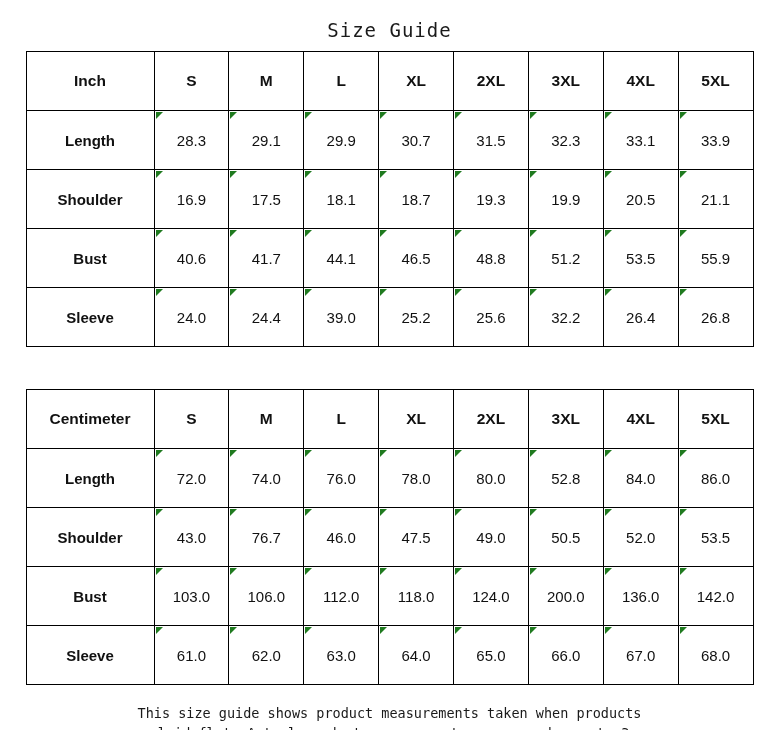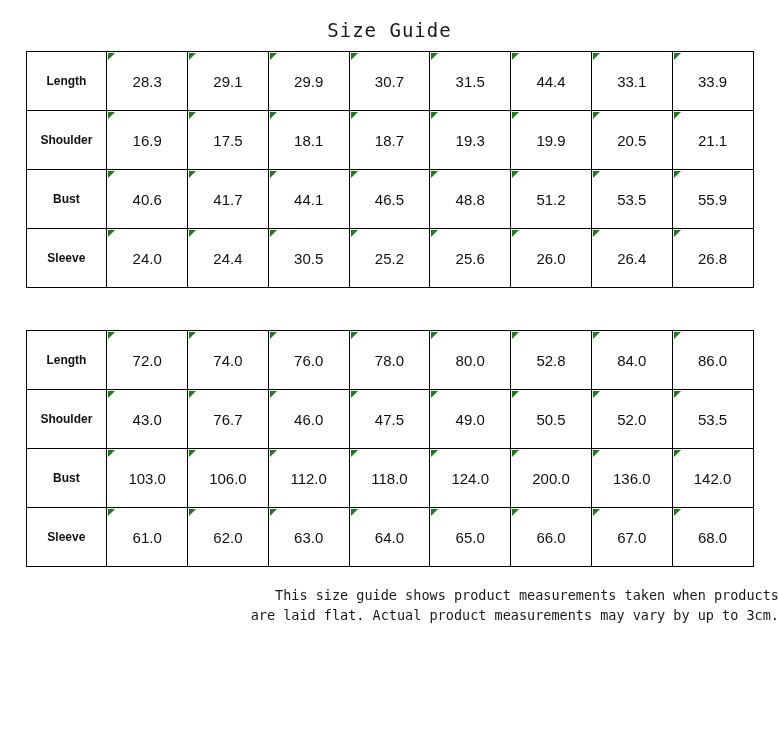--- a/index.html
+++ b/index.html
@@ -48,21 +48,21 @@
     font-weight: bold;
     font-size: 15.5px;
     width: 125px;
   }
   table.size-table td.hdr-size {
     font-weight: bold;
     font-size: 15.5px;
   }
   table.size-table td.row-label {
     font-weight: bold;
-    font-size: 12px;
+    font-size: 15px;
   }
   
   td.val::before {
     content: "";
     position: absolute;
     left: 1px;
     top: 1px;
     width: 0;
     height: 0;
     border-left: 7px solid #1f7a1f;
@@ -74,40 +74,50 @@
   .footnote {
     font-family: "DejaVu Sans Mono", monospace;
     font-size: 13.5px;
     line-height: 20px;
     text-align: center;
     color: #1a1a1a;
     padding-top: 18px;
   }
   .footnote div {
     white-space: pre;
-    text-align: right;
   }
 </style>
 </head>
 <body>
 
 <div class="page">
 
   <div class="title">Size Guide</div>
 
   <table class="size-table">
     <tbody>
+      <tr>
+        <td class="hdr-unit">Inch</td>
+        <td class="hdr-size">S</td>
+        <td class="hdr-size">M</td>
+        <td class="hdr-size">L</td>
+        <td class="hdr-size">XL</td>
+        <td class="hdr-size">2XL</td>
+        <td class="hdr-size">3XL</td>
+        <td class="hdr-size">4XL</td>
+        <td class="hdr-size">5XL</td>
+      </tr>
       <tr>
         <td class="row-label">Length</td>
         <td class="val">28.3</td>
         <td class="val">29.1</td>
         <td class="val">29.9</td>
         <td class="val">30.7</td>
         <td class="val">31.5</td>
-        <td class="val">44.4</td>
+        <td class="val">32.3</td>
         <td class="val">33.1</td>
         <td class="val">33.9</td>
       </tr>
       <tr>
         <td class="row-label">Shoulder</td>
         <td class="val">16.9</td>
         <td class="val">17.5</td>
         <td class="val">18.1</td>
         <td class="val">18.7</td>
         <td class="val">19.3</td>
@@ -123,34 +133,45 @@
         <td class="val">46.5</td>
         <td class="val">48.8</td>
         <td class="val">51.2</td>
         <td class="val">53.5</td>
         <td class="val">55.9</td>
       </tr>
       <tr>
         <td class="row-label">Sleeve</td>
         <td class="val">24.0</td>
         <td class="val">24.4</td>
-        <td class="val">30.5</td>
+        <td class="val">39.0</td>
         <td class="val">25.2</td>
         <td class="val">25.6</td>
-        <td class="val">26.0</td>
+        <td class="val">32.2</td>
         <td class="val">26.4</td>
         <td class="val">26.8</td>
       </tr>
     </tbody>
   </table>
 
   <div class="spacer"></div>
 
   <table class="size-table">
     <tbody>
+      <tr>
+        <td class="hdr-unit">Centimeter</td>
+        <td class="hdr-size">S</td>
+        <td class="hdr-size">M</td>
+        <td class="hdr-size">L</td>
+        <td class="hdr-size">XL</td>
+        <td class="hdr-size">2XL</td>
+        <td class="hdr-size">3XL</td>
+        <td class="hdr-size">4XL</td>
+        <td class="hdr-size">5XL</td>
+      </tr>
       <tr>
         <td class="row-label">Length</td>
         <td class="val">72.0</td>
         <td class="val">74.0</td>
         <td class="val">76.0</td>
         <td class="val">78.0</td>
         <td class="val">80.0</td>
         <td class="val">52.8</td>
         <td class="val">84.0</td>
         <td class="val">86.0</td>

